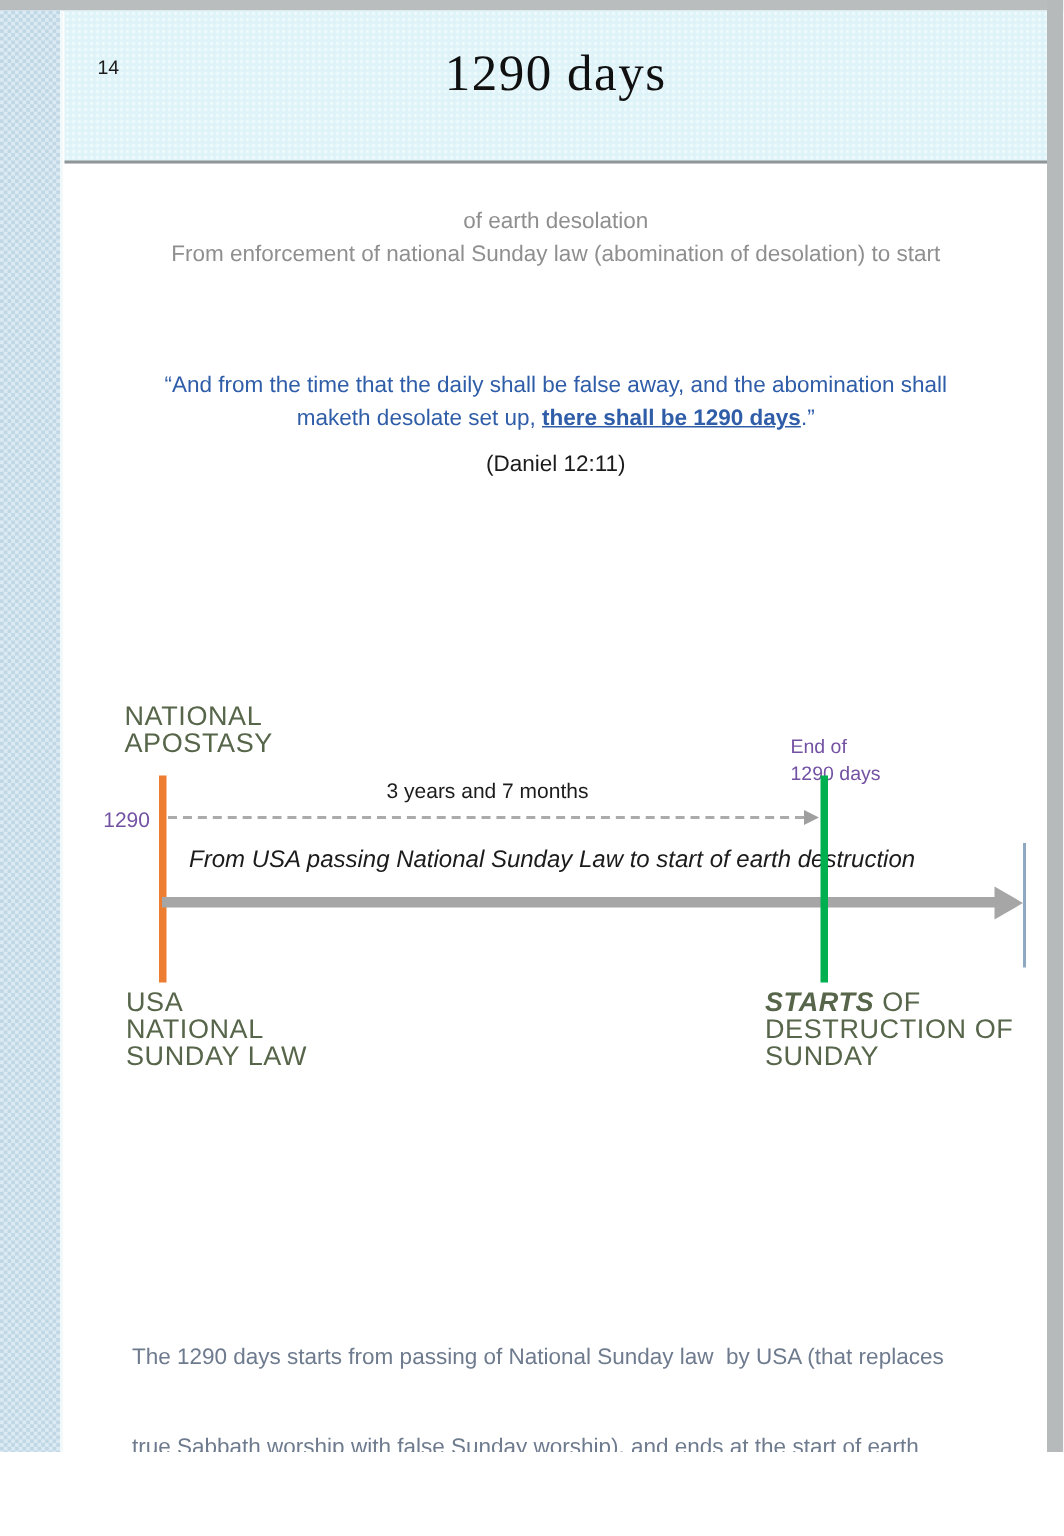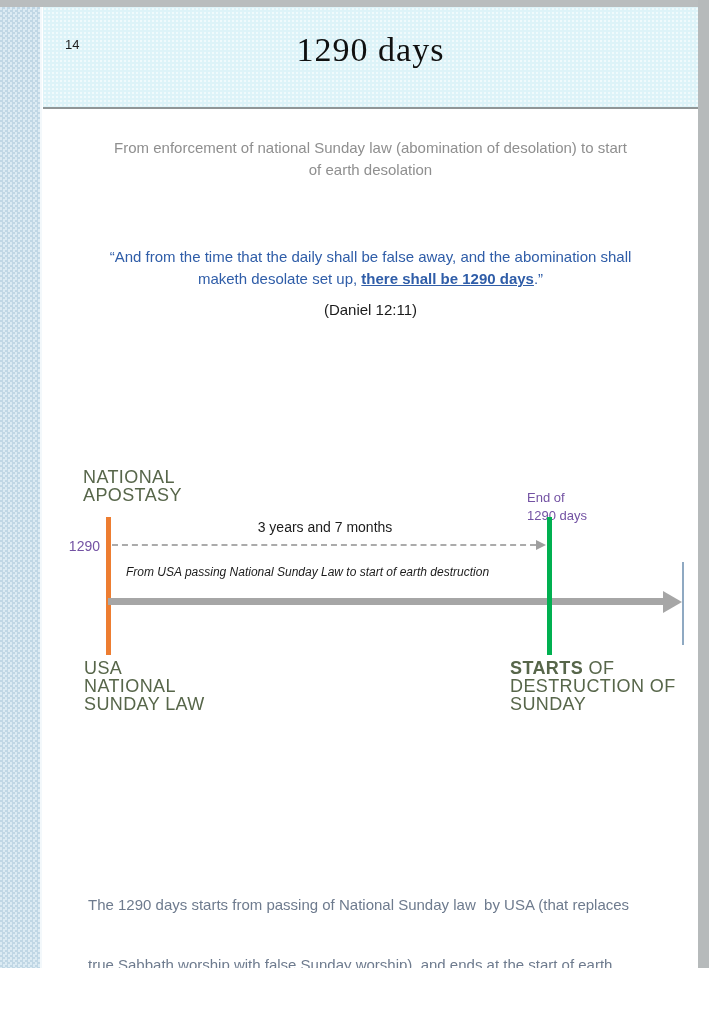--- a/index.html
+++ b/index.html
@@ -71,33 +71,33 @@
     position:absolute; left:112px; top:544px; width:424px; height:0;
     border-top:2px dashed #ababab;
   }
   .dash-arrowhead {
     position:absolute; left:536px; top:540px; width:0; height:0;
     border-left:10px solid #9f9f9f; border-top:5px solid transparent; border-bottom:5px solid transparent;
   }
 
   .caption {
     position:absolute; left:126px; top:565px;
-    font-size:12px; font-style:italic; color:#1b1b1b;
+    font-size:16px; font-style:italic; color:#1b1b1b;
   }
 
   .arrow-shaft { position:absolute; left:108px; top:598px; width:557px; height:7px; background:#a6a6a6; }
   .arrow-head  {
     position:absolute; left:663px; top:591px; width:0; height:0;
     border-left:19px solid #a6a6a6; border-top:11px solid transparent; border-bottom:11px solid transparent;
   }
   .end-tick { position:absolute; left:682px; top:562px; width:2px; height:83px; background:#8fa9c2; }
 
   .lbl-usa         { position:absolute; left:84px;  top:659px; }
   .lbl-destruction { position:absolute; left:510px; top:659px; }
-  .lbl-destruction .b { font-weight:bold; }
+  .lbl-destruction .b { font-weight:bold;font-style:italic; }
 
   .footer {
     position:absolute; left:88px; top:855px;
     color:#6e7b8e; font-size:15px; line-height:20px; white-space:pre;
   }
 </style>
 </head>
 <body>
 
 <div class="screen">
@@ -106,22 +106,22 @@
   <div class="frame-right"></div>
   <div class="frame-bottom"></div>
   <div class="left-texture"></div>
 
   <div class="header">
     <div class="page-number">14</div>
     <div class="title">1290 days</div>
   </div>
 
   <div class="subtitle">
+    <div>of earth desolation</div>
     <div>From enforcement of national Sunday law (abomination of desolation) to start</div>
-    <div>of earth desolation</div>
   </div>
 
   <div class="quote">
     <div><span>“And from the </span><span class="b">time</span><span> that the daily shall be false away, and </span><span class="b">the</span><span> abomination shall</span></div>
     <div><span>maketh desolate set up, </span><span class="bu">there shall be 1290 days</span><span>.”</span></div>
   </div>
 
   <div class="reference">(Daniel 12:11)</div>
 
   <div class="lbl-apostasy olive">

